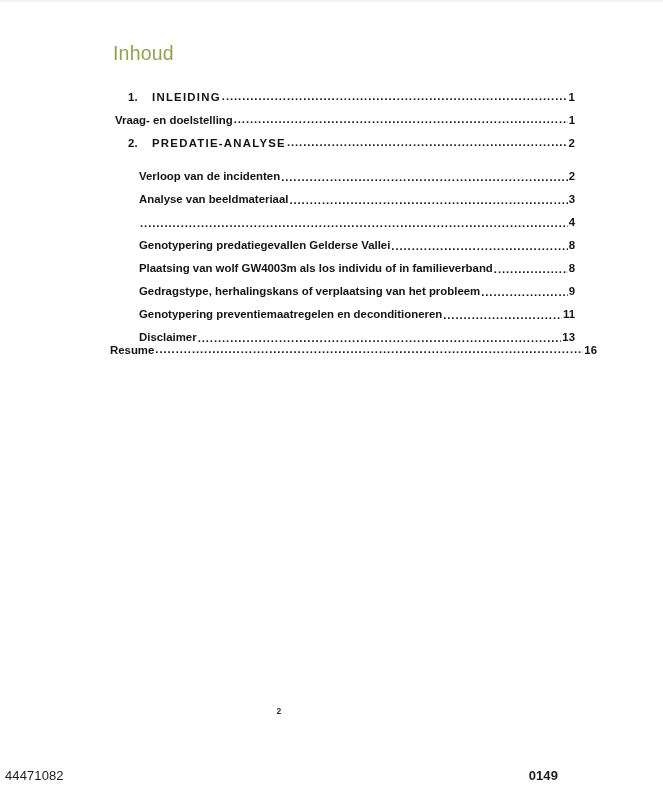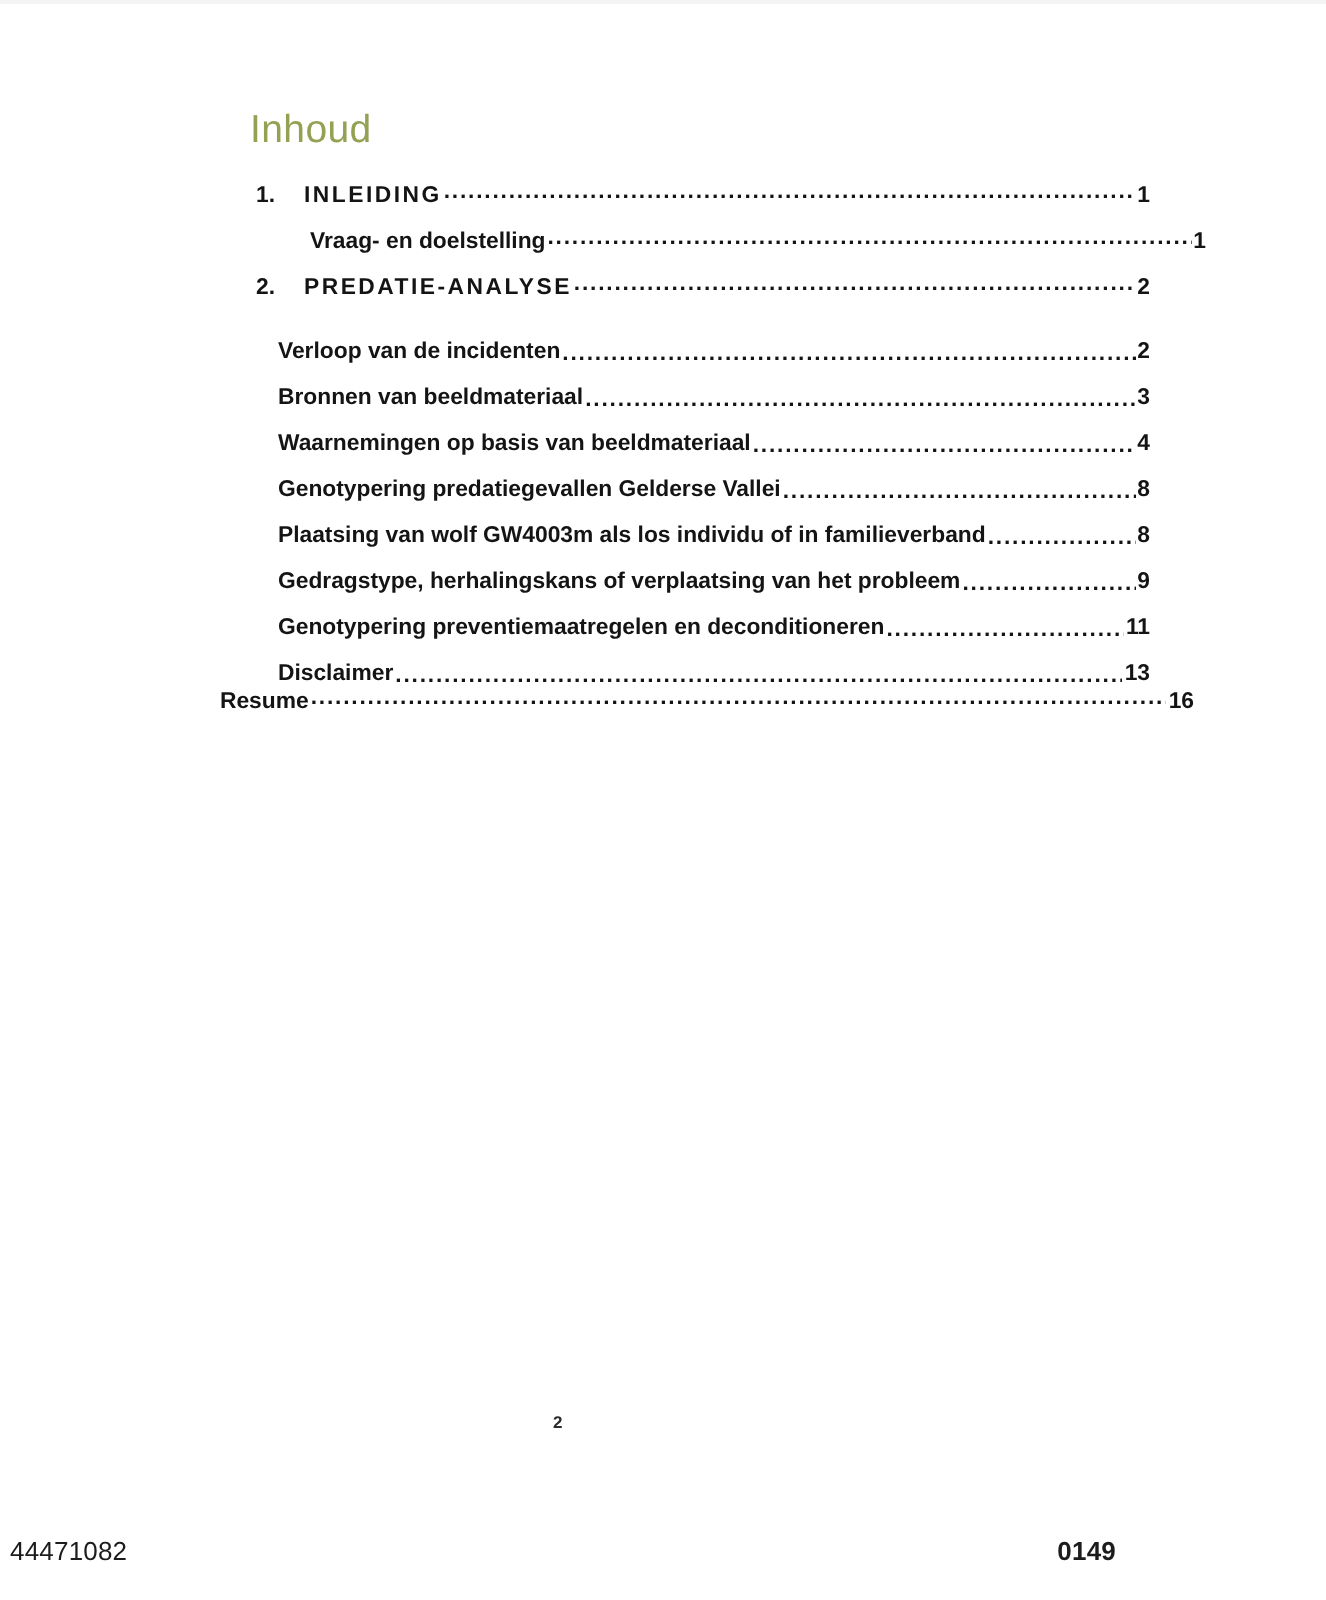--- a/index.html
+++ b/index.html
@@ -38,21 +38,21 @@
 
   
   #toc-heading {
     position: absolute;
     left: 113px;
     top: 43px;
     font-size: 19.5px;
     font-weight: normal;
     letter-spacing: 0.2px;
     color: #93a153;
-    margin: 12px;
+    margin: 0;
     line-height: 1.1;
   }
 
   
   #toc-list {
     position: absolute;
     left: 0;
     top: 90px;
     width: 663px;
   }
@@ -103,21 +103,21 @@
     flex: 0 0 auto;
     text-align: right;
     font-weight: bold;
     padding-left: 1px;
   }
 
   
   .lvl1 { padding-left: 128px; padding-right: 88px; letter-spacing: 0.05px; }
   .lvl1 .toc-label { letter-spacing: 1.25px; }
 
-  .lvl2 { padding-left: 115px; padding-right: 60px; margin-left: 40px; }
+  .lvl2 { padding-left: 115px; padding-right: 88px; }
 
   .lvl3 { padding-left: 139px; padding-right: 88px; align-items: flex-end; }
 
   .lvl0 { padding-left: 110px; padding-right: 66px; }
 
   
   #doc-page-number {
     position: absolute;
     left: 0;
     top: 706px;
@@ -185,26 +185,25 @@
         <span class="toc-label">PREDATIE-ANALYSE</span>
         <span class="toc-leader"></span>
         <span class="toc-page">2</span>
       </div>
       <div class="toc-row lvl3">
         <span class="toc-label">Verloop van de incidenten</span>
         <span class="toc-leader"></span>
         <span class="toc-page">2</span>
       </div>
       <div class="toc-row lvl3">
-        <span class="toc-label">Bronnen van beeldmateriaal</span>
+        <span class="toc-label">Analyse van beeldmateriaal</span>
         <span class="toc-leader"></span>
         <span class="toc-page">3</span>
       </div>
       <div class="toc-row lvl3">
-        <span class="toc-label">Waarnemingen op basis van beeldmateriaal</span>
         <span class="toc-leader"></span>
         <span class="toc-page">4</span>
       </div>
       <div class="toc-row lvl3">
         <span class="toc-label">Genotypering predatiegevallen Gelderse Vallei</span>
         <span class="toc-leader"></span>
         <span class="toc-page">8</span>
       </div>
       <div class="toc-row lvl3">
         <span class="toc-label">Plaatsing van wolf GW4003m als los individu of in familieverband</span>

